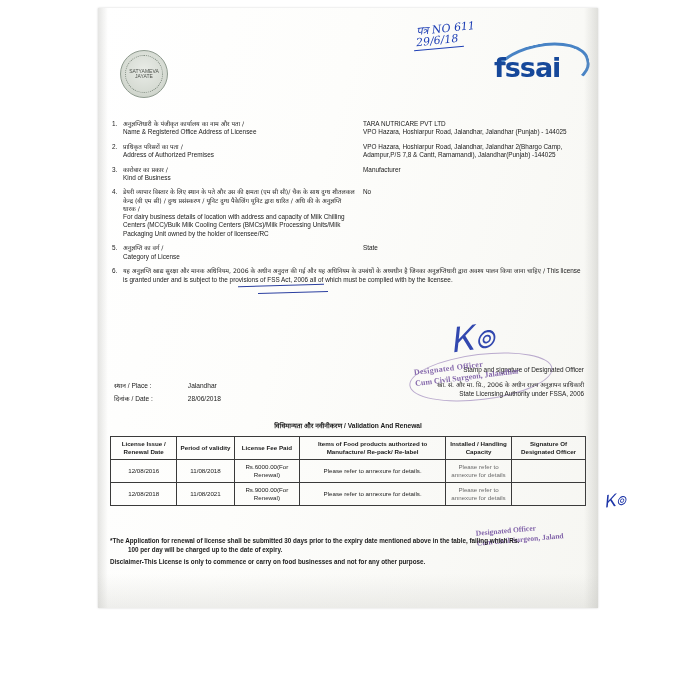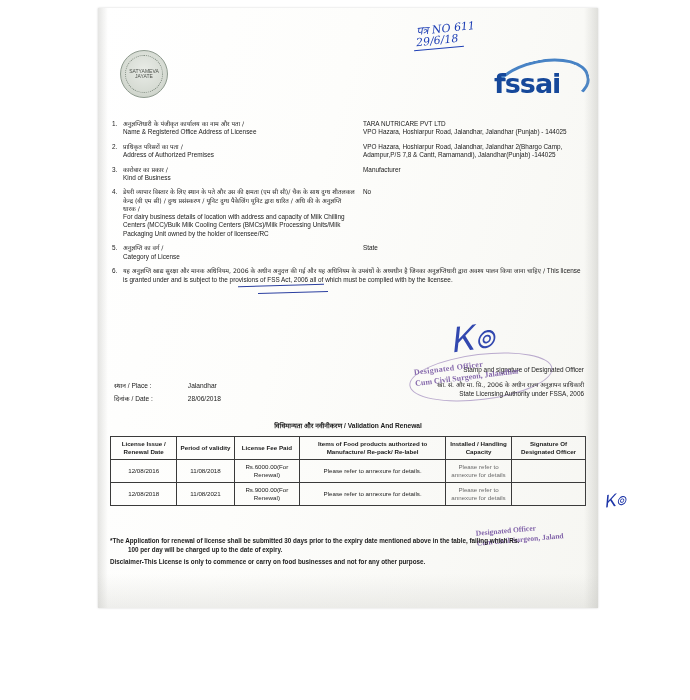--- a/index.html
+++ b/index.html
@@ -97,21 +97,21 @@
     font-size: 5px;
     color: #4a4f49;
     text-align: center;
     line-height: 1.05;
   }
 
   
   .fssai-logo {
     position: absolute;
     right: 12px;
-    top: 46px;
+    top: 30px;
     width: 96px;
     height: 62px;
   }
   .fssai-word {
     font-family: "DejaVu Sans", sans-serif;
     font-weight: bold;
     font-size: 27px;
     color: #16489a;
     letter-spacing: -1px;
     line-height: 1;

